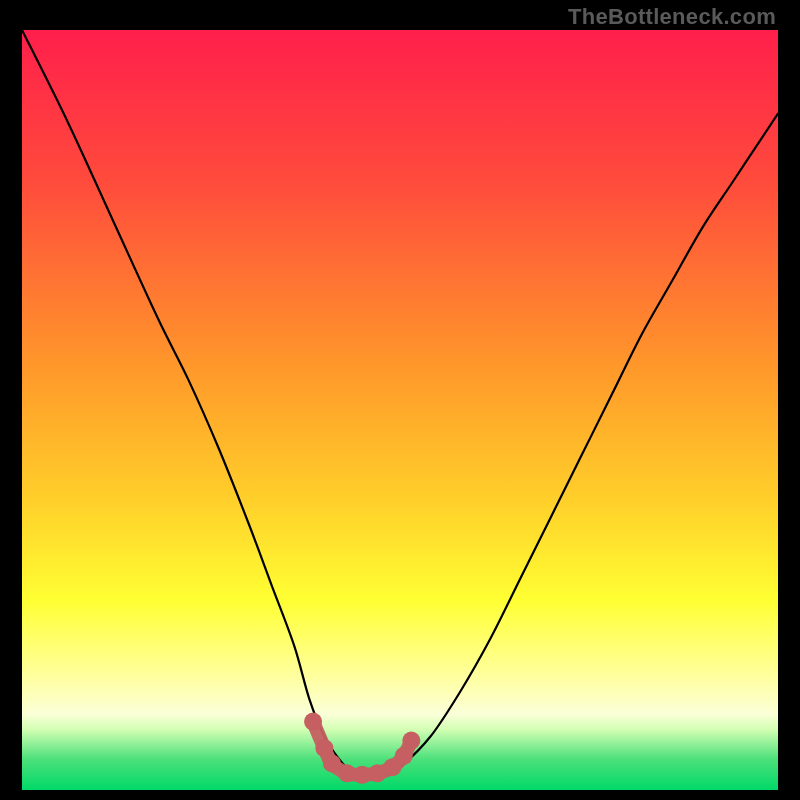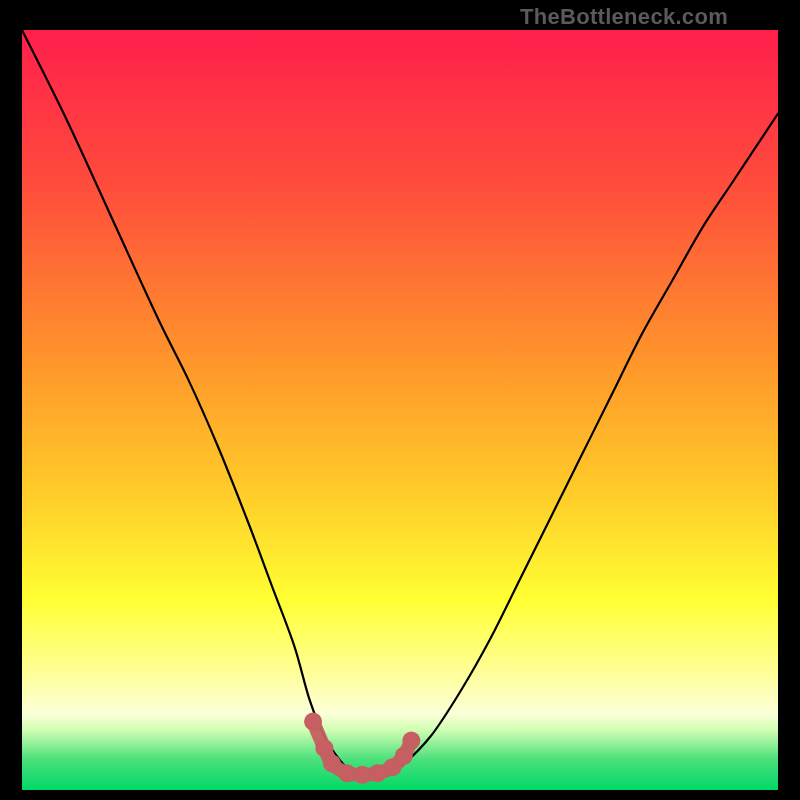--- a/index.html
+++ b/index.html
@@ -9,20 +9,21 @@
     height: 800px;
     background: #000;
     overflow: hidden;
     font-family: Arial, Helvetica, sans-serif;
   }
   .frame {
     position: relative;
     width: 740px;
     height: 800px;
     background: #000;
+    padding-left: 48px;
   }
   .watermark {
     position: absolute;
     top: 4px;
     right: 12px;
     color: #5a5a5a;
     font-size: 22px;
     font-weight: 600;
     letter-spacing: 0.3px;
     z-index: 10;

